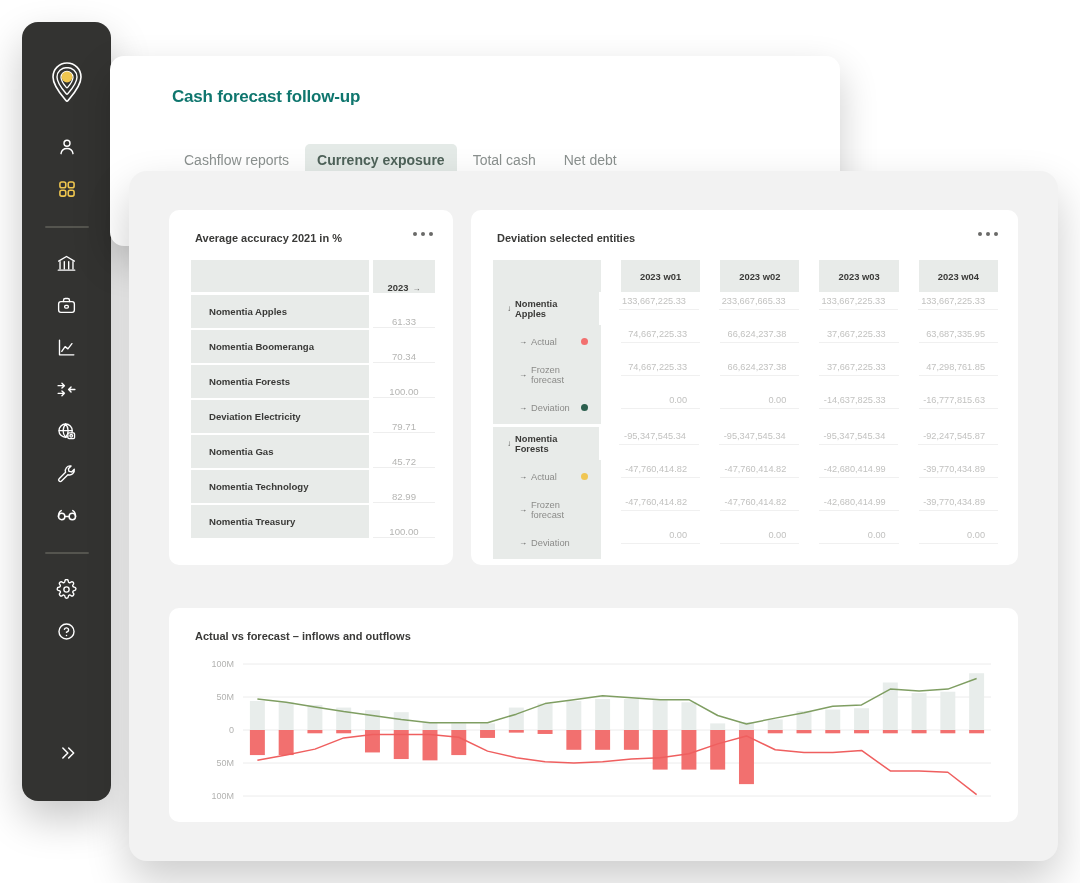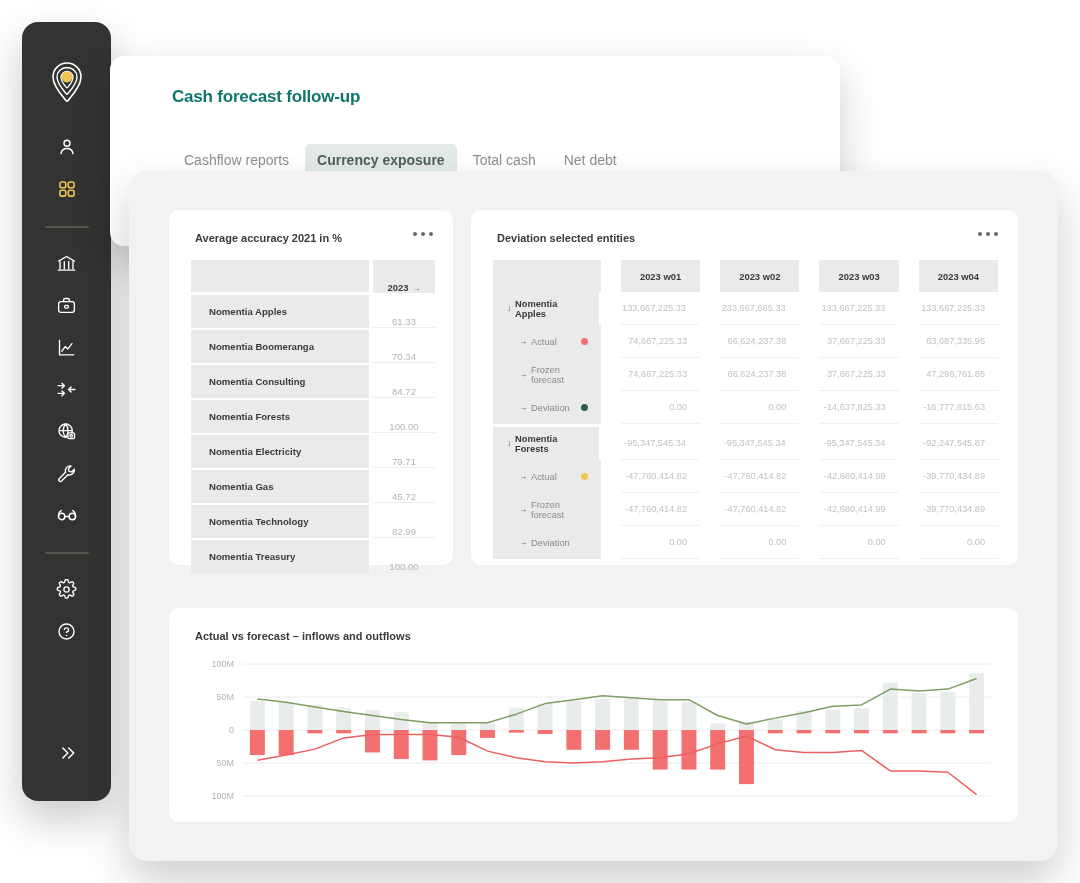--- a/index.html
+++ b/index.html
@@ -119,21 +119,21 @@
     font-size: 9.3px; color: #3a3a38; position: relative;
   }
   .dev-label.head { height: 32px; }
   .dev-label .txt { display: flex; align-items: center; gap: 4px; }
   .dev-label.parent .txt { font-weight: bold; }
   .dev-label.child { padding-left: 26px; color: #8b8b89; }
   .dev-label.child .txt { font-weight: 500; }
   .twisty { font-size: 8px; color: #4a4a48; }
   .dot { width: 7px; height: 7px; border-radius: 50%; position: absolute; right: 13px; }
   .dev-cell {
-    width: 92px; height: 33px;
+    width: 92px; height: 18px;
     display: flex; align-items: center; justify-content: flex-end;
     padding-right: 13px;
     font-size: 9.2px; color: #c2c2c0;
     border-bottom: 1px solid #f0f0f0;
   }
   .dev-cell.head {
     background: #e8ebe9; color: #3a3a38; font-weight: bold; font-size: 9.4px;
     justify-content: center; padding-right: 0; border-bottom: none; height: 32px;
   }
   .dev-row.gap { height: 3px; }
@@ -285,29 +285,25 @@
           </div>
           <div class="acc-row">
             <div class="acc-label">Nomentia Apples</div>
             <div class="acc-val">61.33</div>
           </div>
           <div class="acc-row">
             <div class="acc-label">Nomentia Boomeranga</div>
             <div class="acc-val">70.34</div>
           </div>
           <div class="acc-row">
-            <div class="acc-label">Nomentia Consulting</div>
-            <div class="acc-val">84.72</div>
-          </div>
-          <div class="acc-row">
             <div class="acc-label">Nomentia Forests</div>
             <div class="acc-val">100.00</div>
           </div>
           <div class="acc-row">
-            <div class="acc-label">Nomentia Electricity</div>
+            <div class="acc-label">Deviation Electricity</div>
             <div class="acc-val">79.71</div>
           </div>
           <div class="acc-row">
             <div class="acc-label">Nomentia Gas</div>
             <div class="acc-val">45.72</div>
           </div>
           <div class="acc-row">
             <div class="acc-label">Nomentia Technology</div>
             <div class="acc-val">82.99</div>
           </div>

